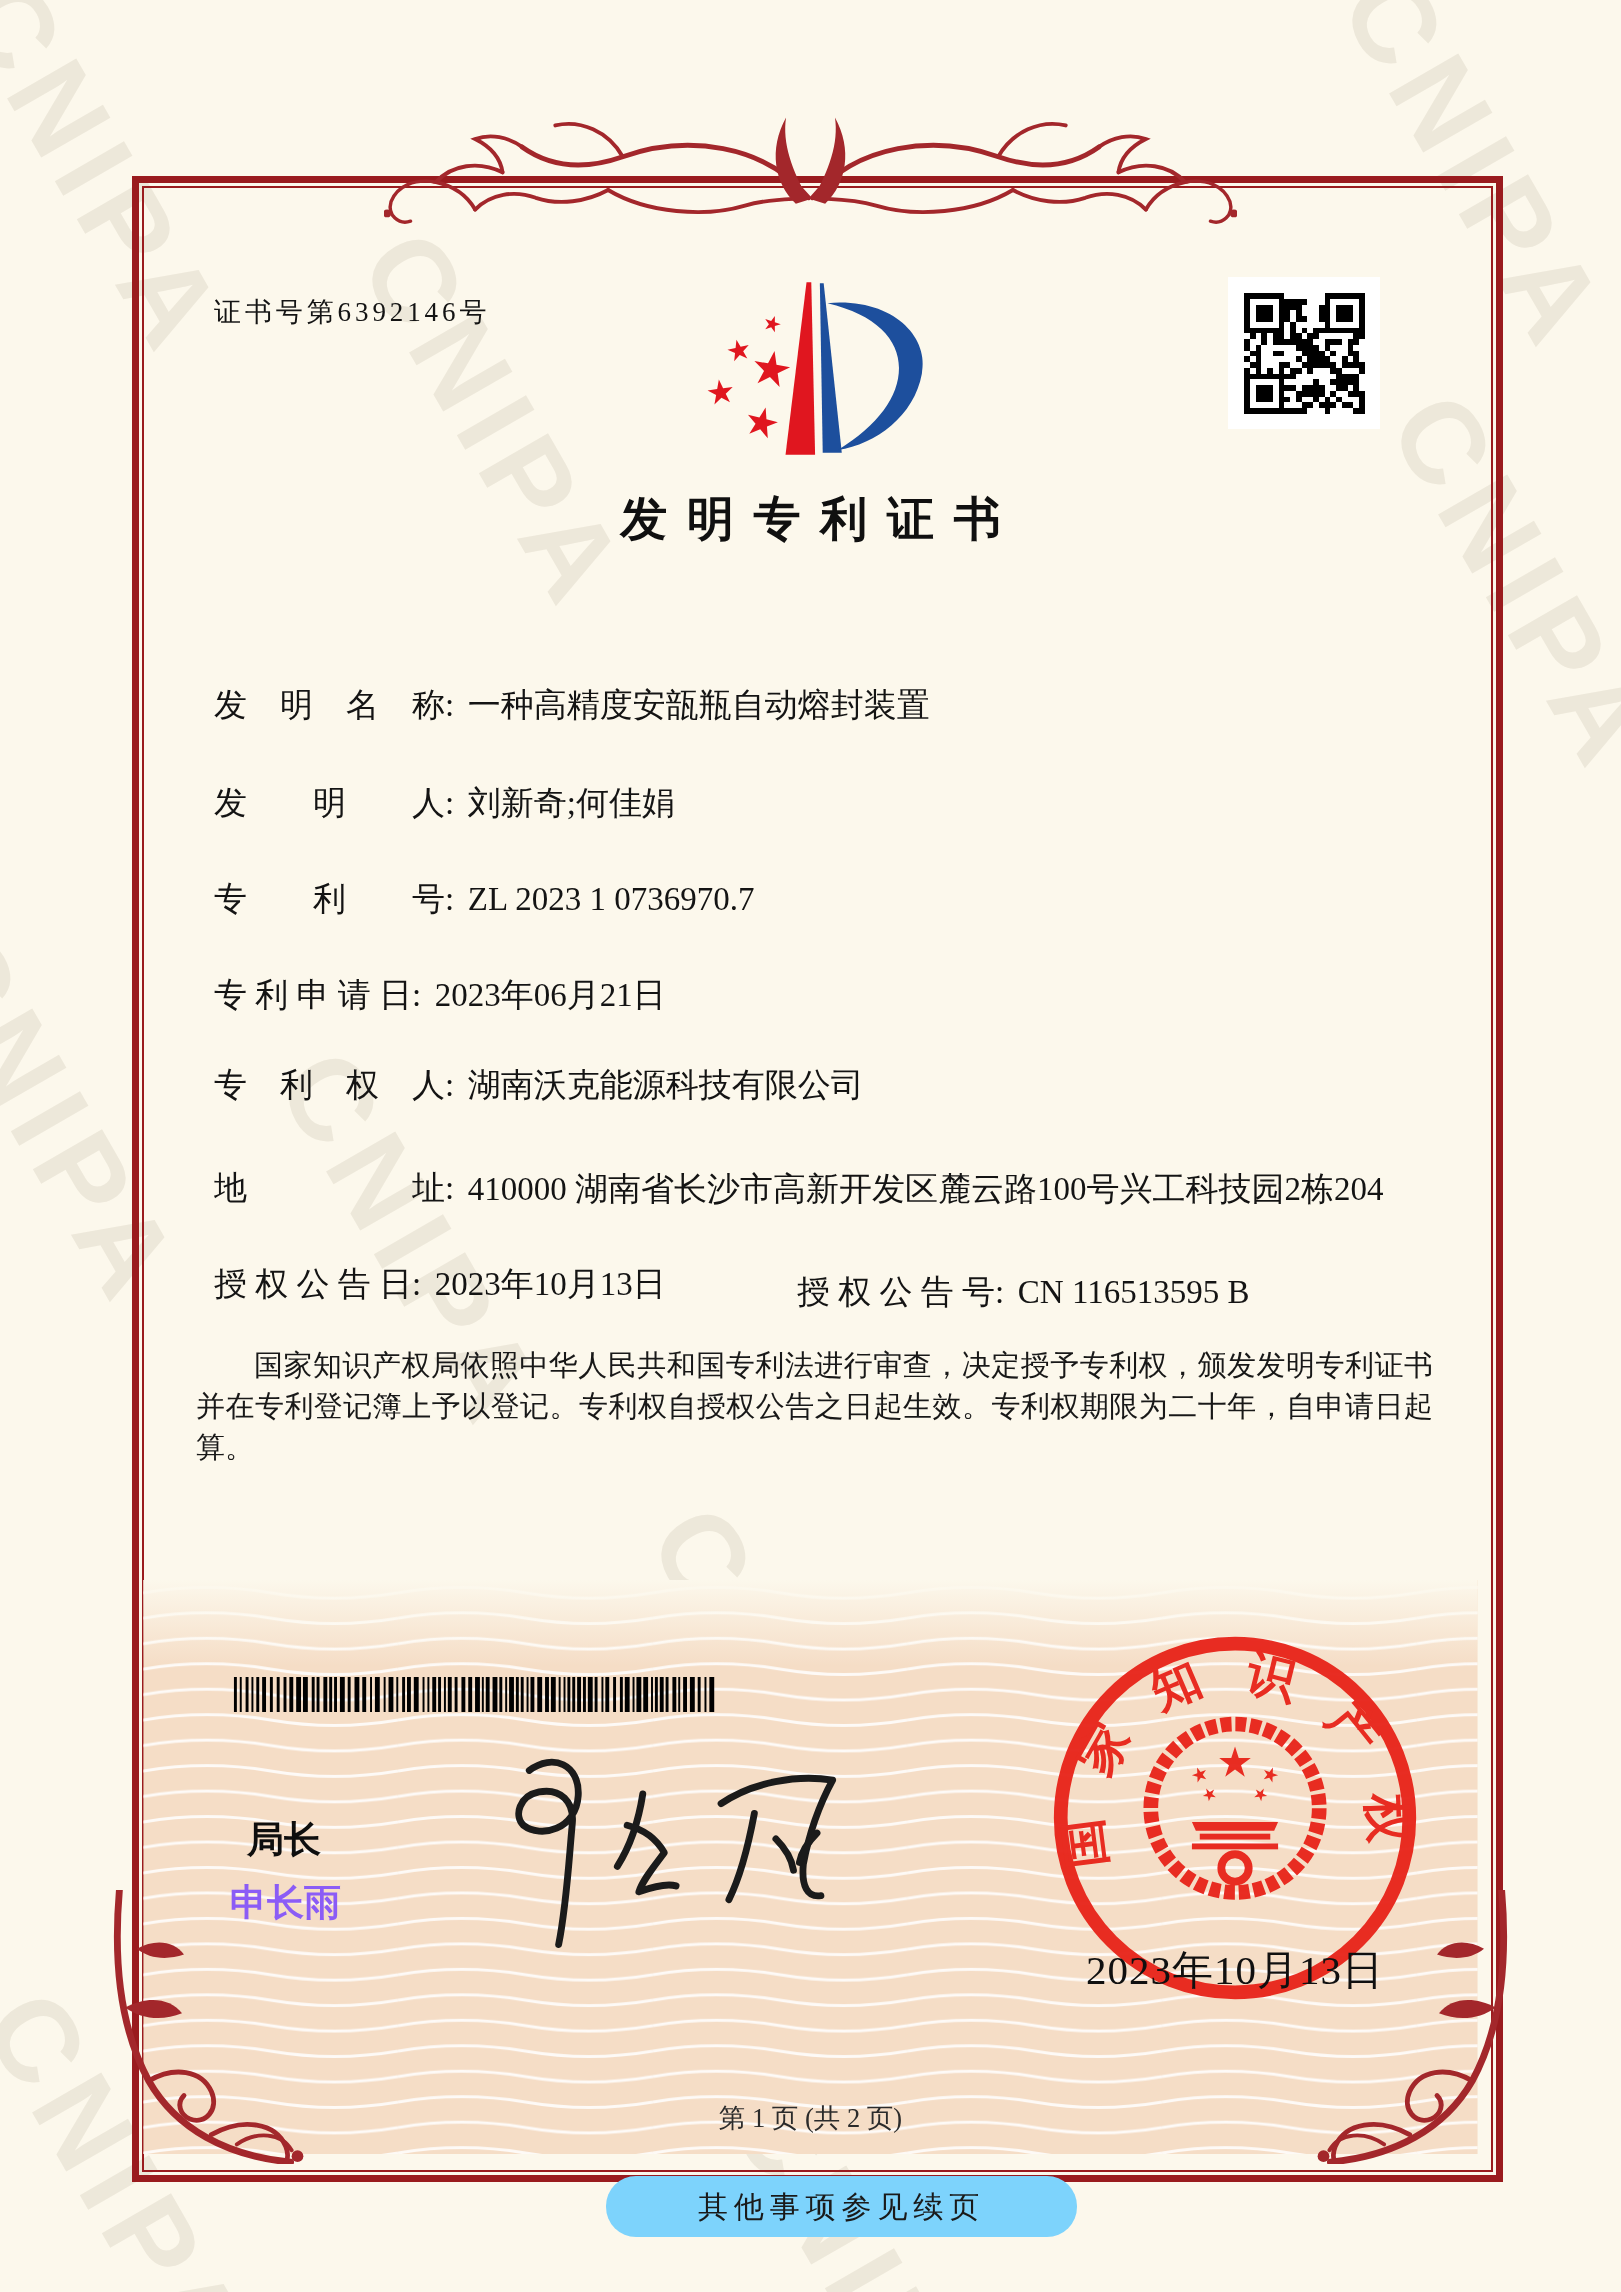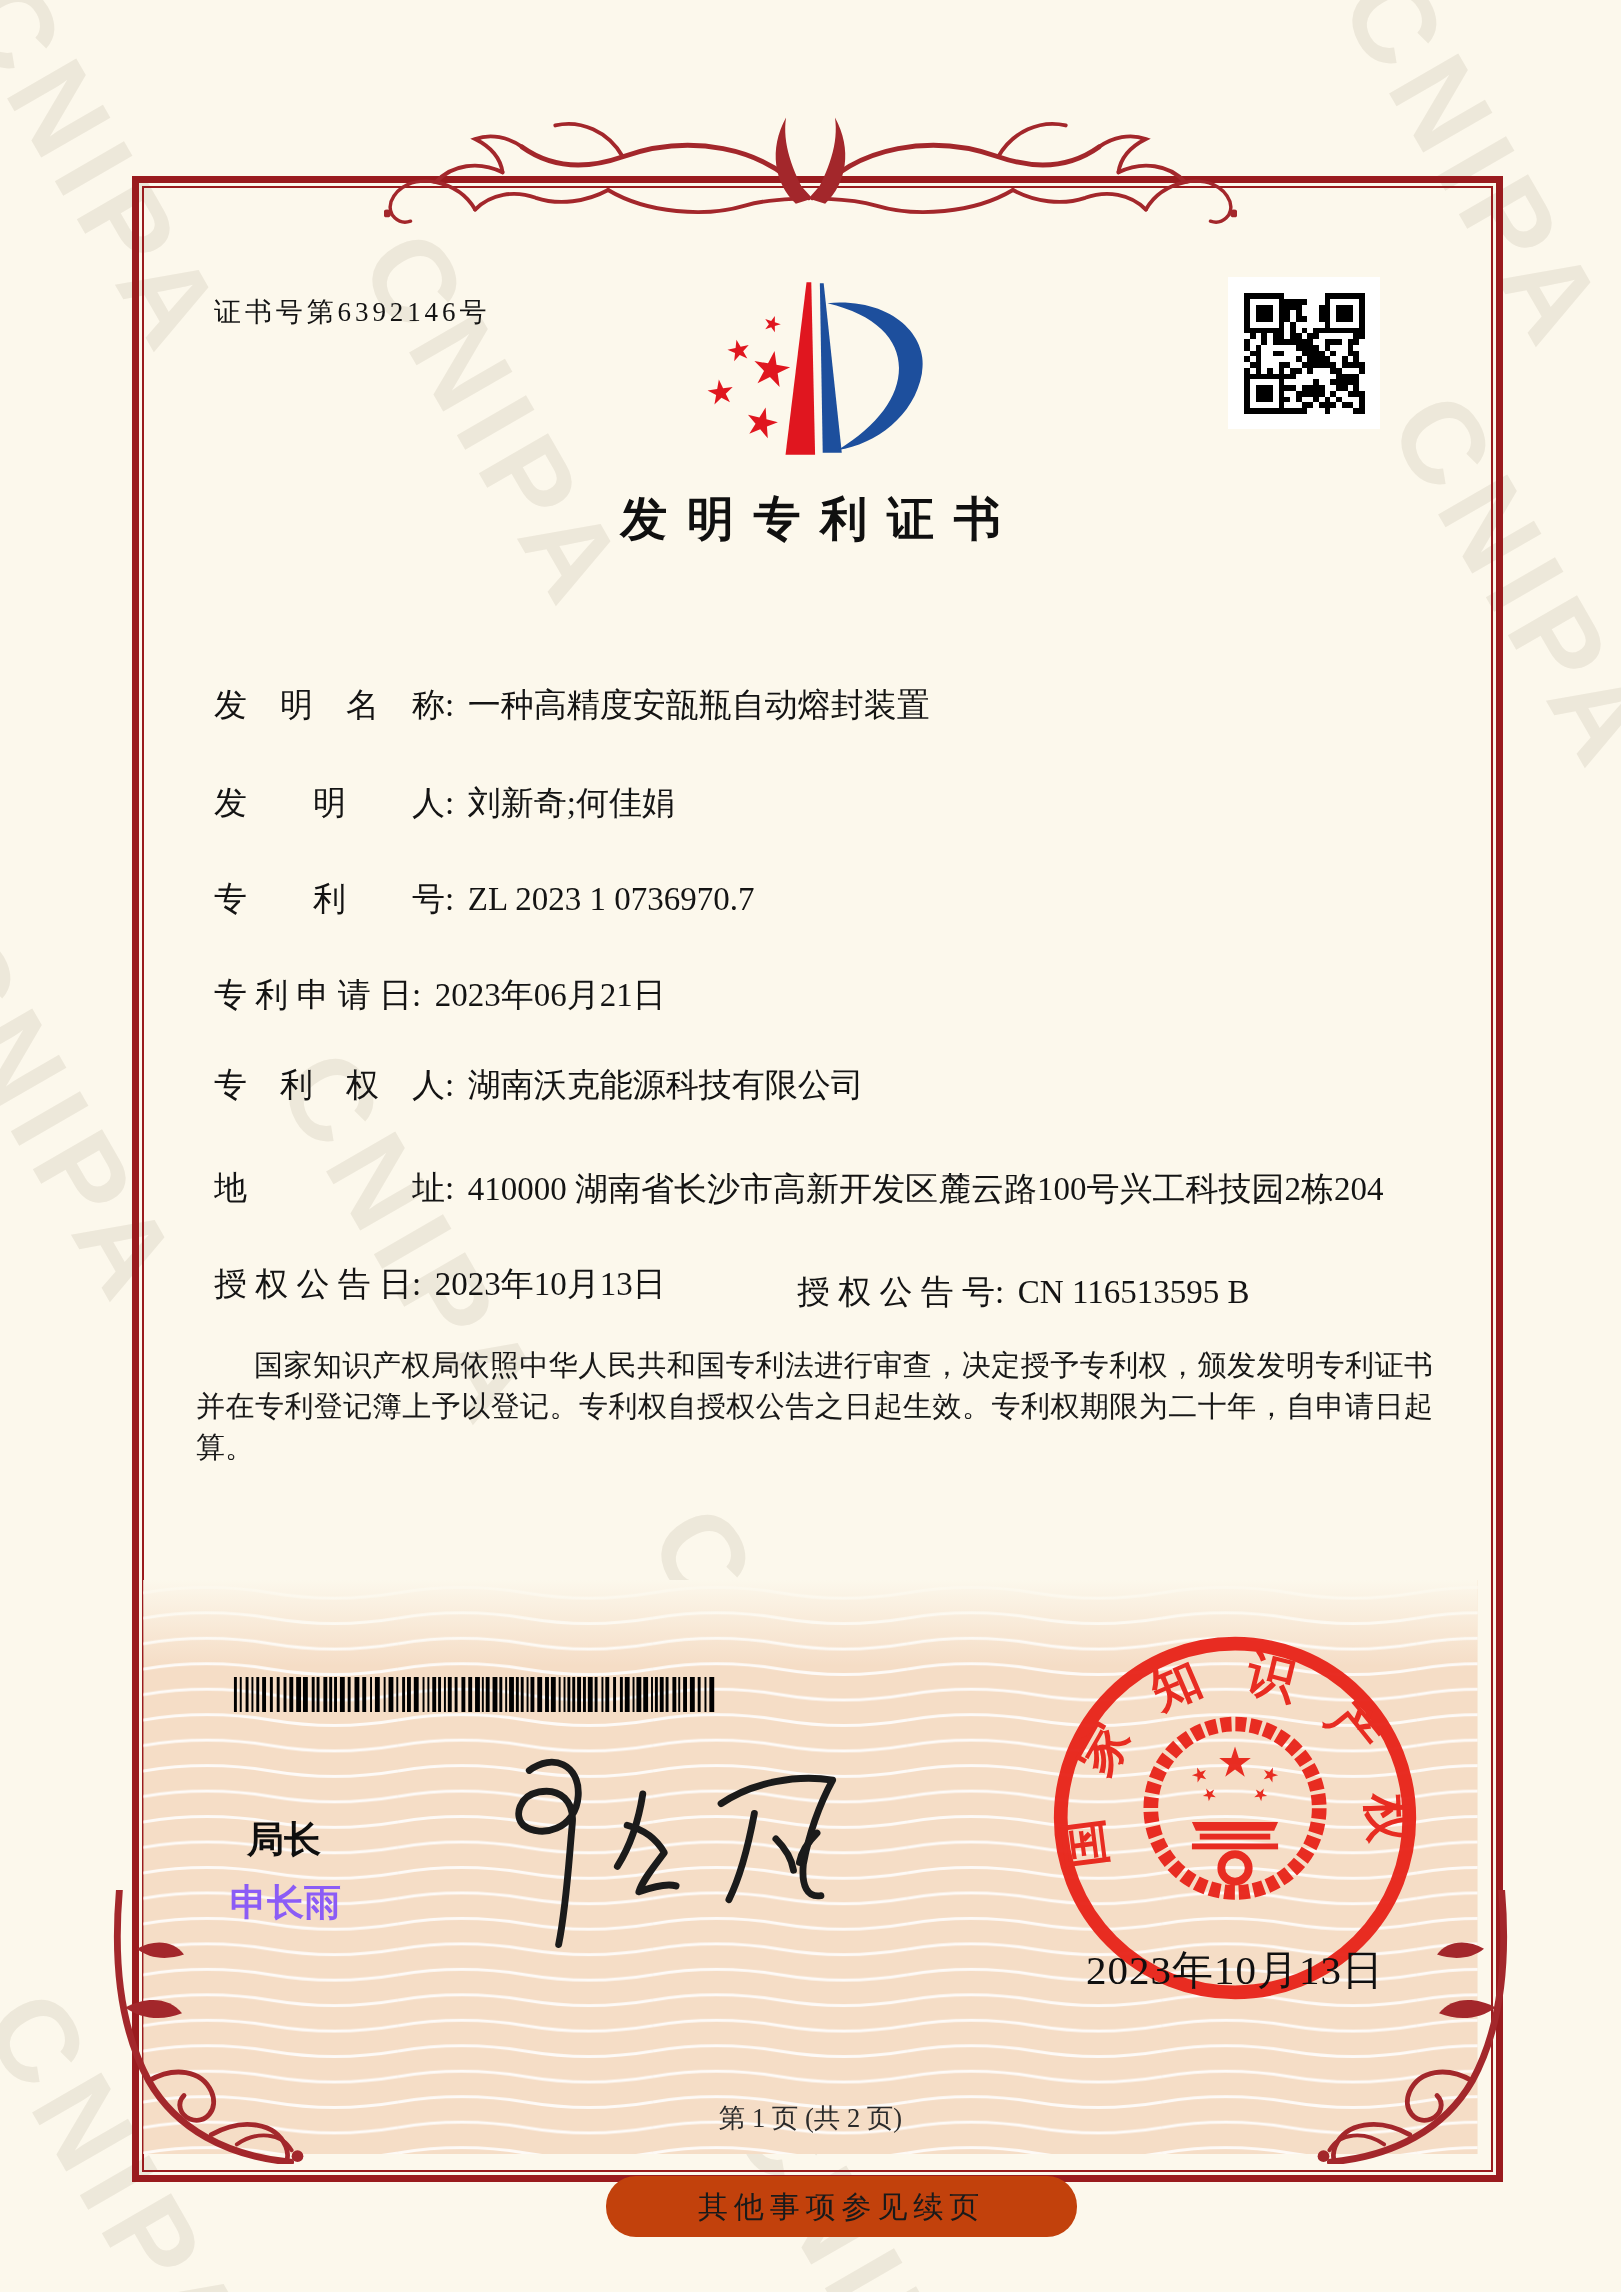--- a/index.html
+++ b/index.html
@@ -43,21 +43,21 @@
   .paras p{font-size:29px;line-height:1.42;text-indent:2em;text-align:justify;margin:0 0 12.7px;color:#181818;}
   
   .barcode{position:absolute;left:232px;top:1677px;z-index:4;}
   .sig-title{position:absolute;left:230px;top:1815px;font:600 37px "Liberation Sans","DejaVu Sans",sans-serif;color:#0e0e0e;z-index:4;margin-left:17px;}
   .sig-name{position:absolute;left:230px;top:1878px;font:600 37px "Liberation Sans","DejaVu Sans",sans-serif;color:#8b5cf6;z-index:4;}
   .signature{position:absolute;left:478px;top:1743px;z-index:4;}
   .seal{position:absolute;left:1047px;top:1630px;z-index:4;opacity:.96;}
   .seal-date{position:absolute;left:1039px;top:1943px;width:392px;text-align:center;
     font-size:41px;letter-spacing:1px;color:#101010;z-index:5;}
   .pageinfo{position:absolute;left:149px;right:149px;top:2100px;text-align:center;font-size:26.5px;color:#2b2b2b;z-index:4;}
-  .note{position:absolute;left:606px;top:2176px;width:471px;height:61px;background:#c2410c;z-index:4;
+  .note{position:absolute;left:606px;top:2176px;width:471px;height:61px;background:#7dd3fc;z-index:4;
     text-align:center;line-height:61px;font-size:30px;letter-spacing:5.9px;color:#1a1a1a;border-radius:30px;}
 </style>
 </head>
 <body>
 
 <div id="page">
 
   <div class="wm" style="left:93px;top:167px">CNIPA</div>
   <div class="wm" style="left:1475px;top:162px">CNIPA</div>
   <div class="wm" style="left:1524px;top:583px">CNIPA</div>

